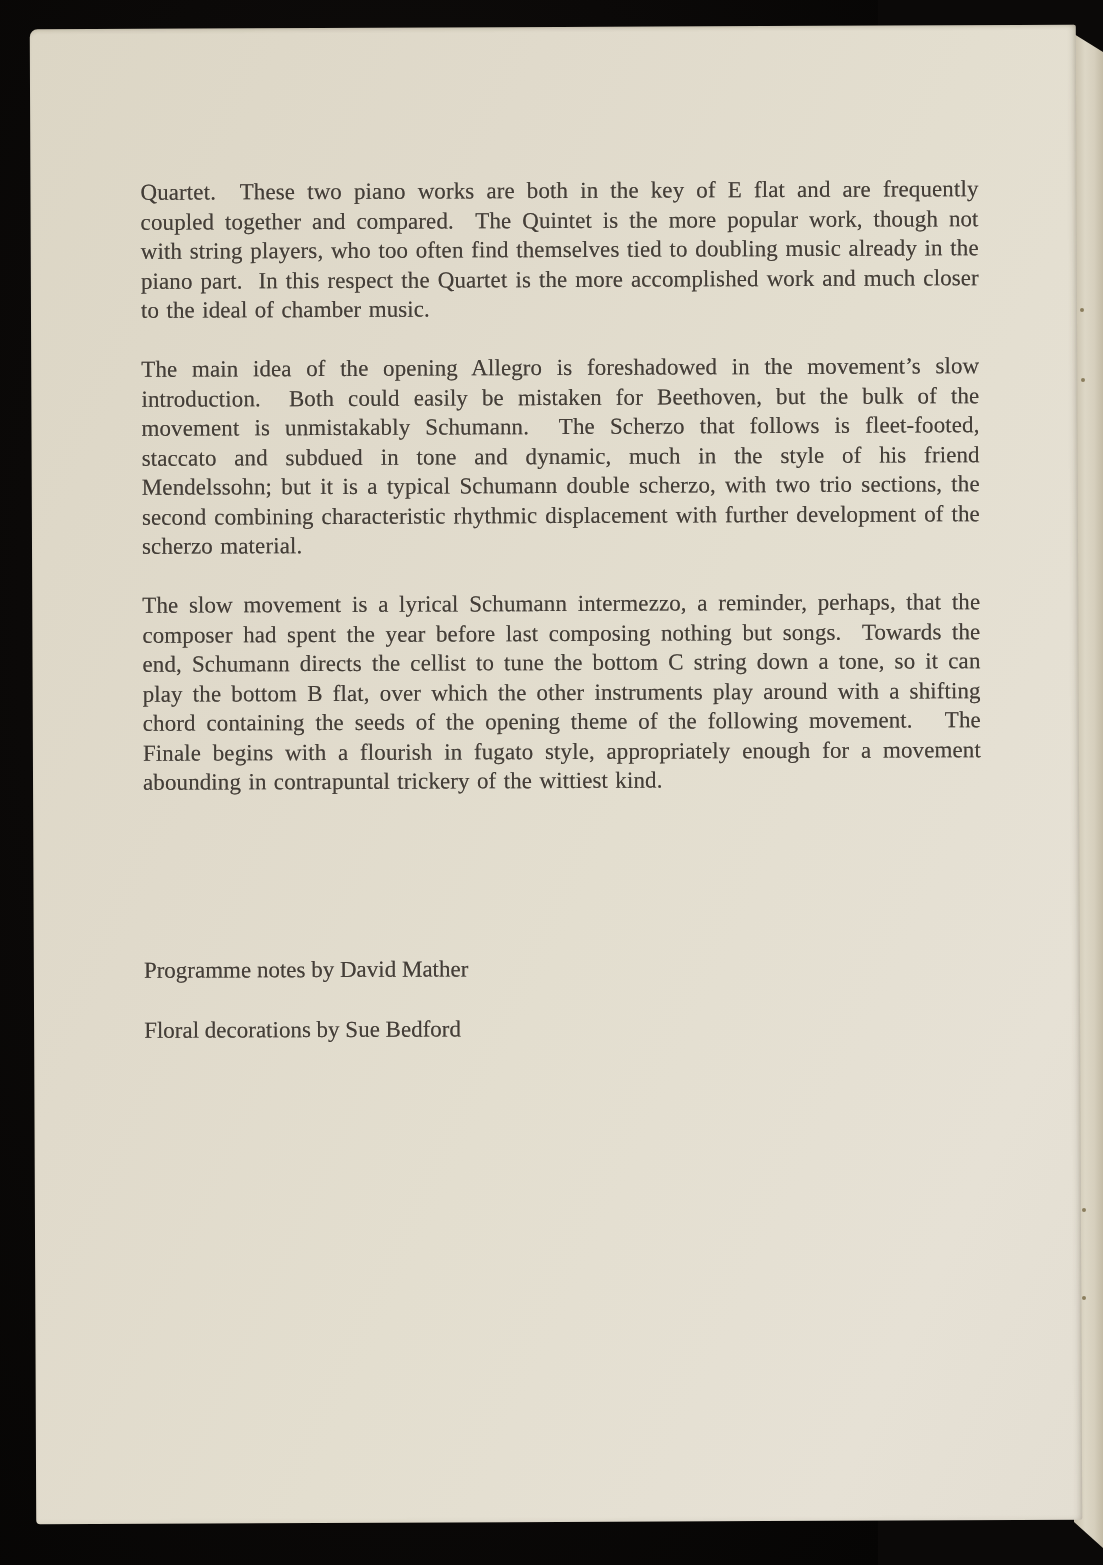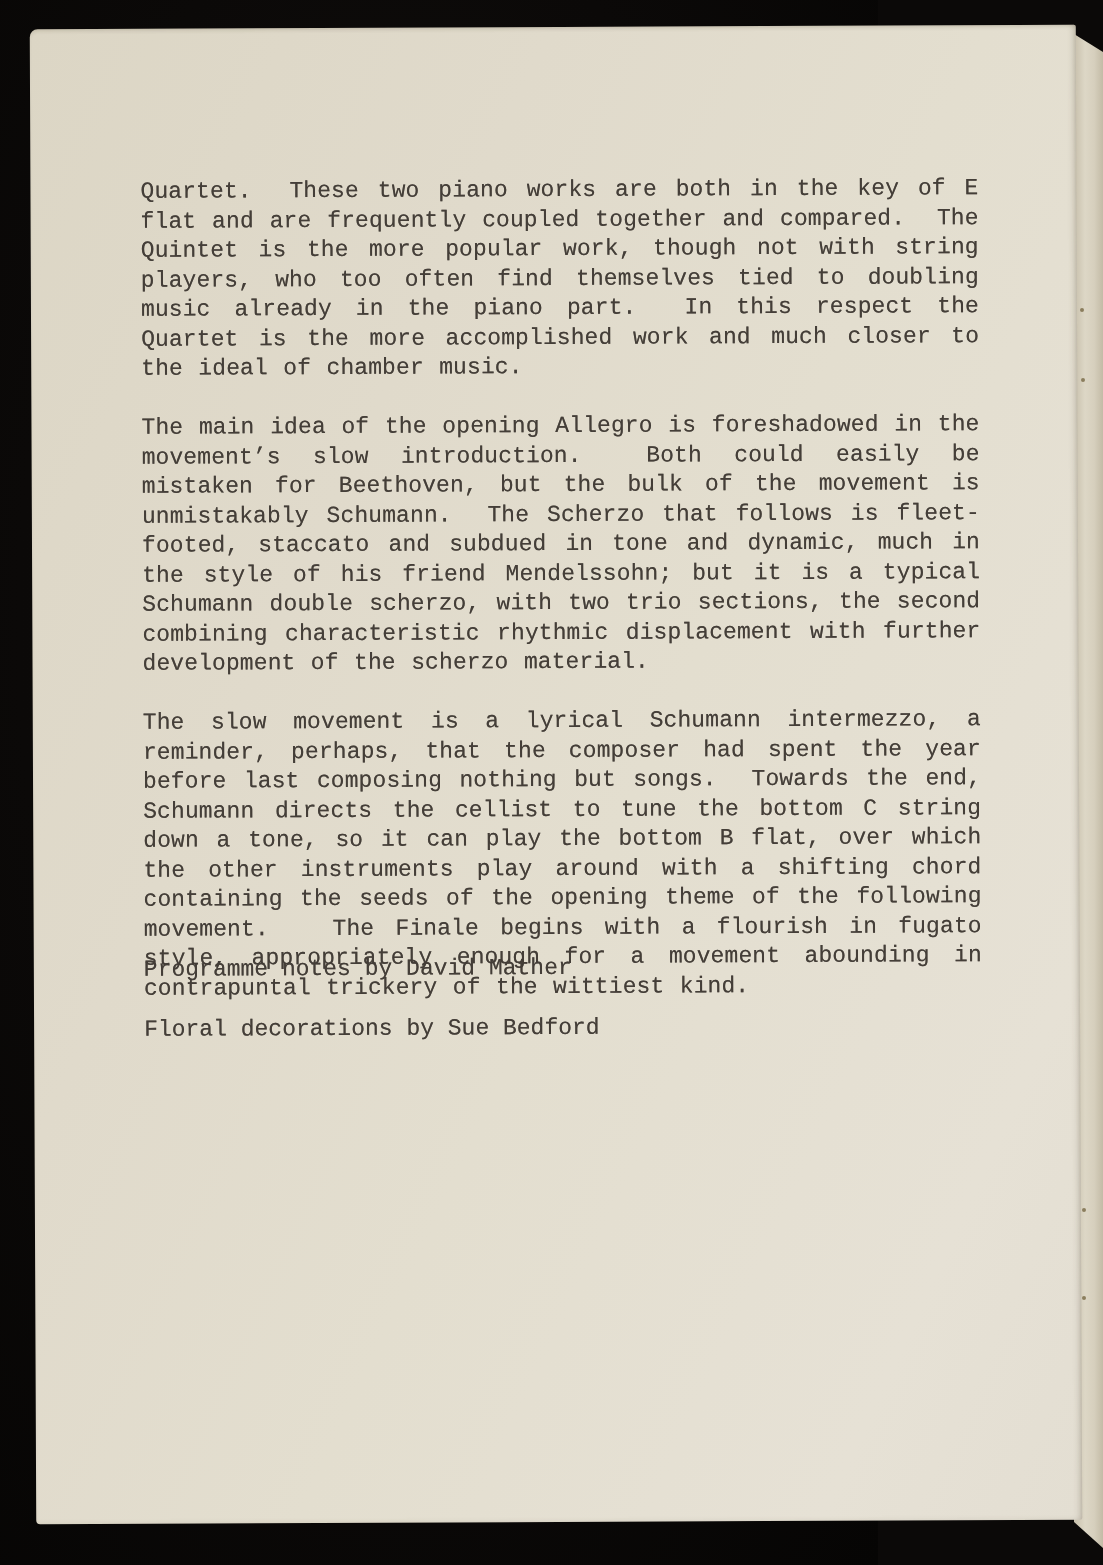--- a/index.html
+++ b/index.html
@@ -8,21 +8,21 @@
     width: 1103px;
     height: 1565px;
     overflow: hidden;
     background: #0b0908;
   }
   .scene {
     position: relative;
     width: 878px;
     height: 1565px;
     background: radial-gradient(ellipse at 45% 40%, #110e0c 0%, #0b0908 55%, #060504 100%);
-    font-family: Liberation Mono, monospace;
+    font-family: Liberation Serif, serif;
   }
   
   .page-edge {
     position: absolute;
     left: 1074px;
     top: 30px;
     width: 29px;
     height: 1518px;
     background: linear-gradient(to right, #c7bfab 0%, #ddd7c6 38%, #d6cfbd 70%, #c3bba6 100%);
     clip-path: polygon(0 4px, 100% 22px, 100% 100%, 0 calc(100% - 26px));

